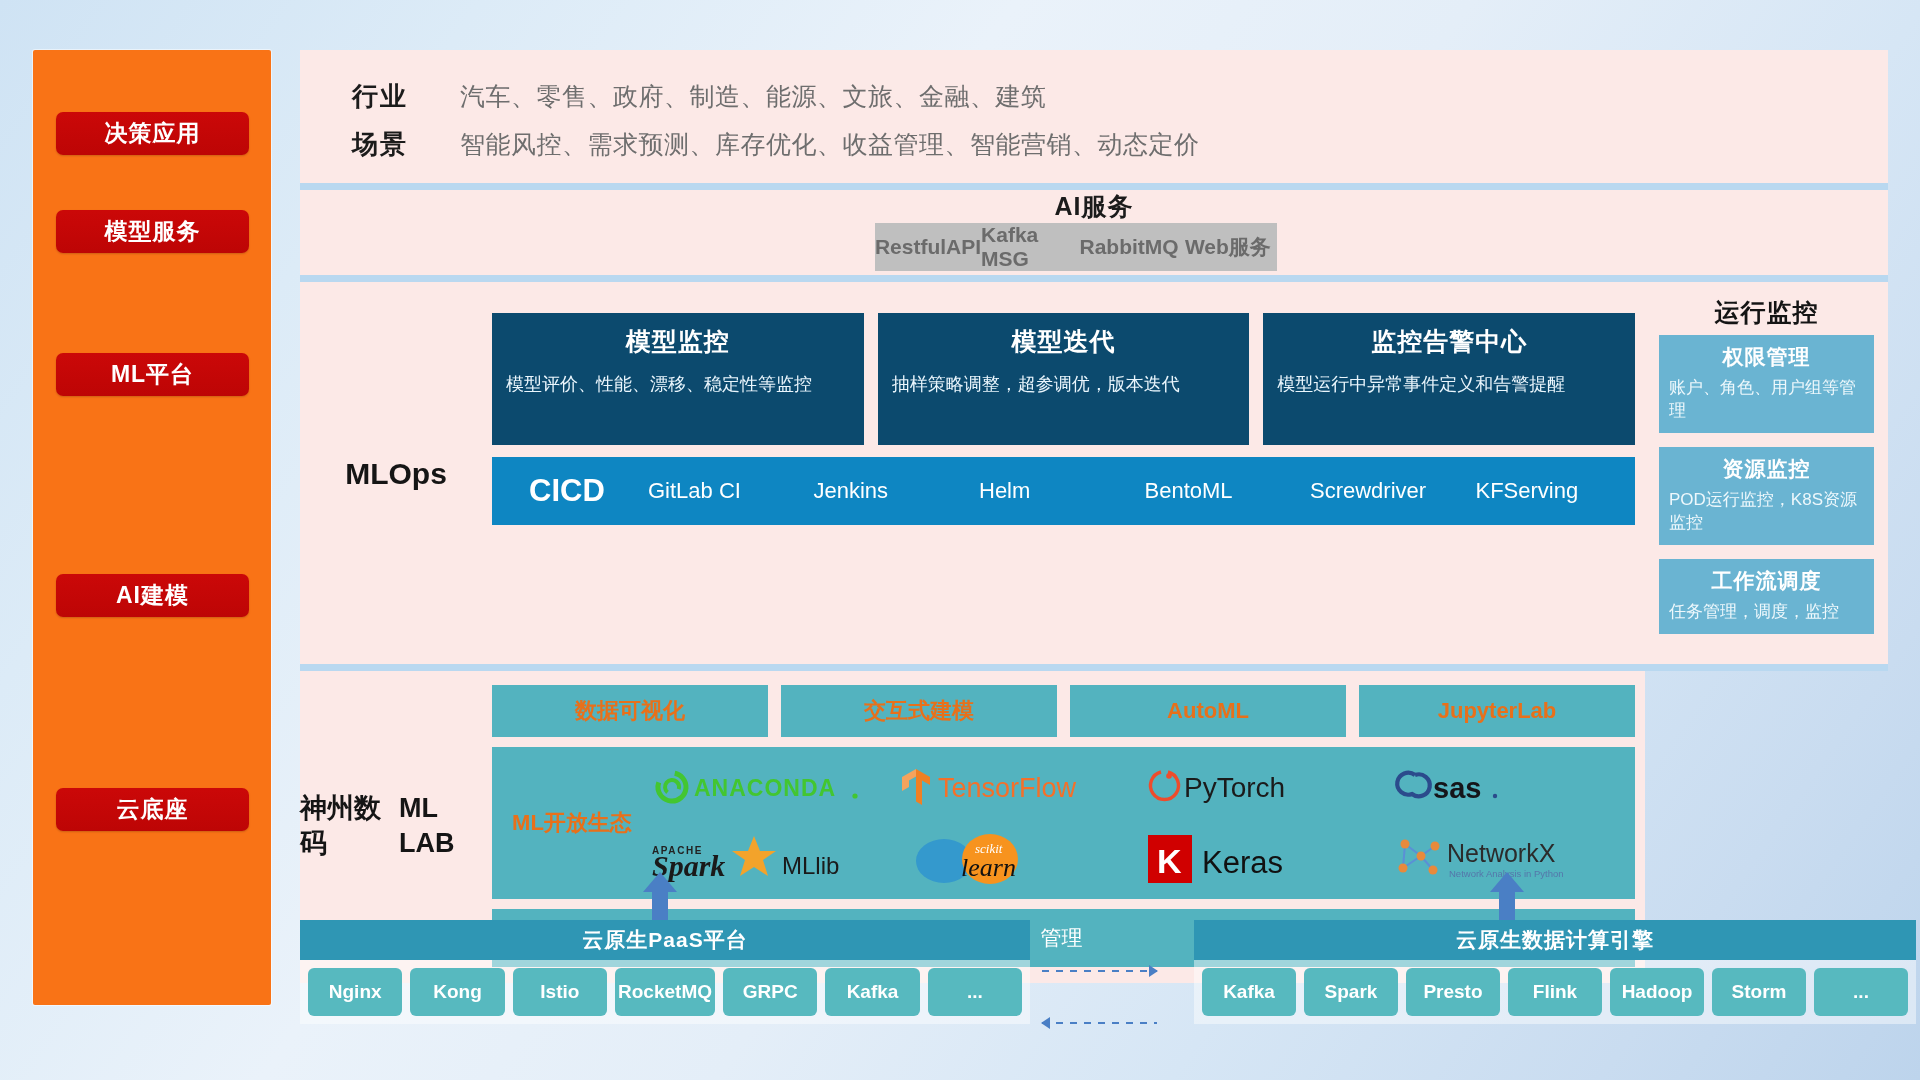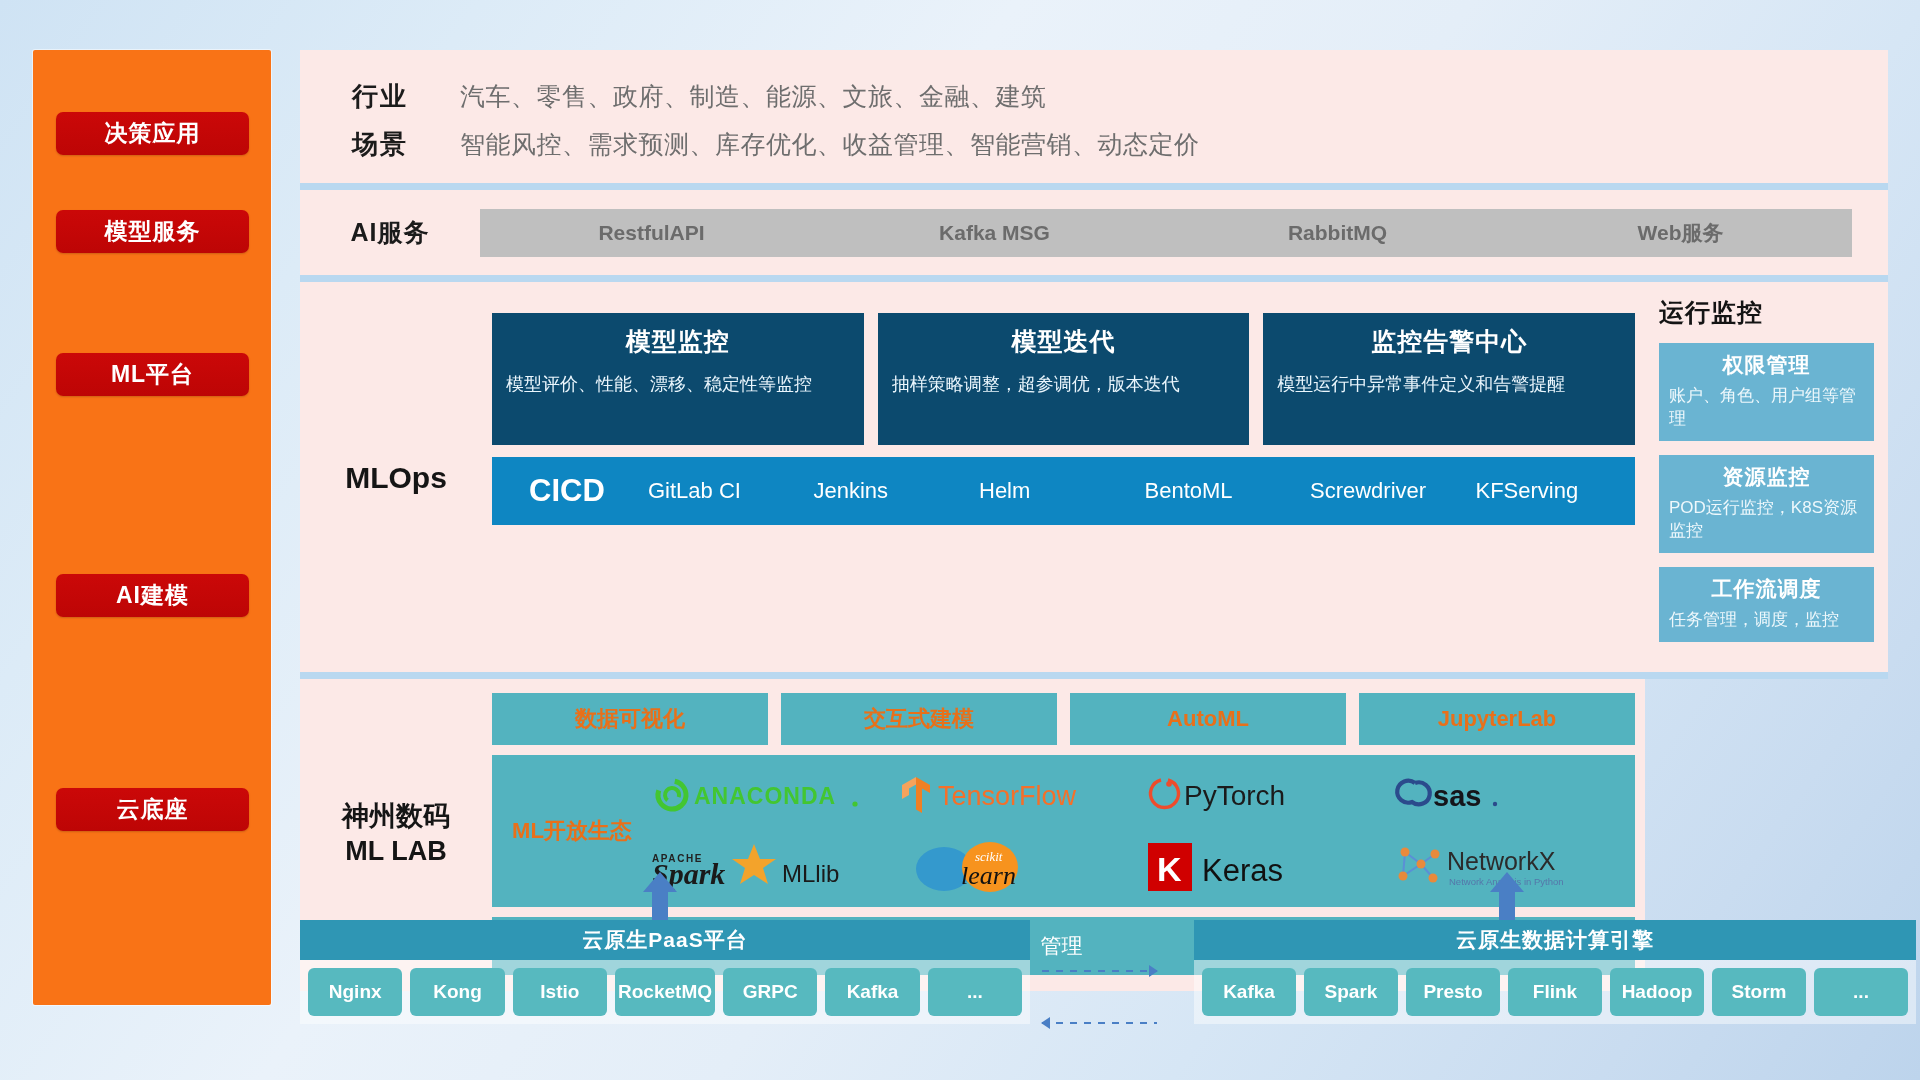--- a/index.html
+++ b/index.html
@@ -46,21 +46,21 @@
   .r1 { height: 133px; padding: 22px 0 0 0; }
   .r1row { display: flex; align-items: center; height: 48px; }
   .r1lab {
     width: 160px; text-align: center;
     font-size: 26px; font-weight: bold; color: #1b1b1b;
     letter-spacing: 2px;
   }
   .r1val { font-size: 25px; color: #6e6e6e; letter-spacing: .5px; }
 
   
-  .r2 { height: 92px; display: flex; align-items: center; }
+  .r2 { height: 92px; display: flex; align-items: center; flex-direction: column; }
   .r2lab {
     width: 180px; text-align: center;
     font-size: 25px; font-weight: bold; color: #1b1b1b; letter-spacing: 1px;
   }
   .r2btns { flex: 1; display: flex; padding-right: 36px; }
   .r2btn {
     flex: 1; height: 48px; background: #bfbfbf;
     display: flex; align-items: center; justify-content: center;
     font-size: 21px; font-weight: bold; color: #6b6b6b;
   }
@@ -96,37 +96,37 @@
   .cicd-item {
     flex: 1; color: #fff; font-size: 22px; text-align: left;
     padding-left: 6px; line-height: 1.05;
   }
 
   
   .monitor {
     width: 243px; background: #fce9e7; padding: 14px 14px 16px 14px;
   }
   .monitor h3 {
-    text-align: left; font-size: 25px; font-weight: bold;
-    color: #141414; letter-spacing: 1px; margin-bottom: 14px;
+    text-align: center; font-size: 25px; font-weight: bold;
+    color: #141414; letter-spacing: 1px; margin-bottom: 6px;
   }
   .mcard {
     background: #6ab4d2; margin-bottom: 14px; padding: 8px 10px 10px 10px;
   }
   .mcard h5 {
     text-align: center; color: #fff; font-size: 21px; font-weight: bold;
     margin-bottom: 6px; letter-spacing: 1px;
   }
   .mcard p { color: #eef8fc; font-size: 17px; line-height: 1.35; }
 
   
   .r4wrap { display: flex; border-top: 7px solid #b9d8f0; }
   .r4 { width: 1345px; background: #fce9e7; display: flex; padding: 14px 0 16px 0; }
   .r4lab {
-    width: 192px; display: flex; flex-direction: column;
+    width: 192px; display: flex; flex-direction: row;
     align-items: center; justify-content: center;
     font-size: 27px; font-weight: bold; color: #151515; line-height: 1.3;
   }
   .r4body { flex: 1; padding-right: 10px; }
   .tools { display: flex; gap: 13px; }
   .tool {
     flex: 1; background: #53b3bf; height: 52px;
     display: flex; align-items: center; justify-content: center;
     color: #e8701a; font-size: 22px; font-weight: bold;
   }

